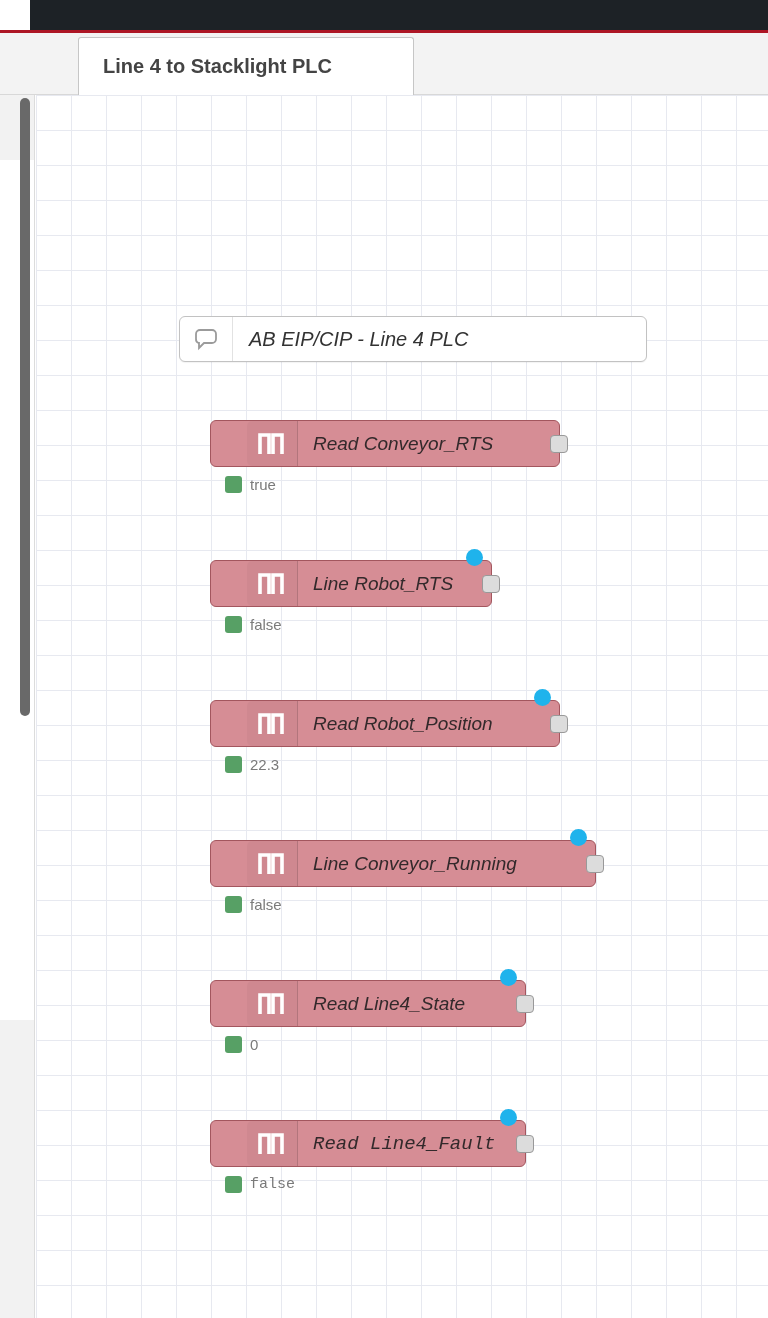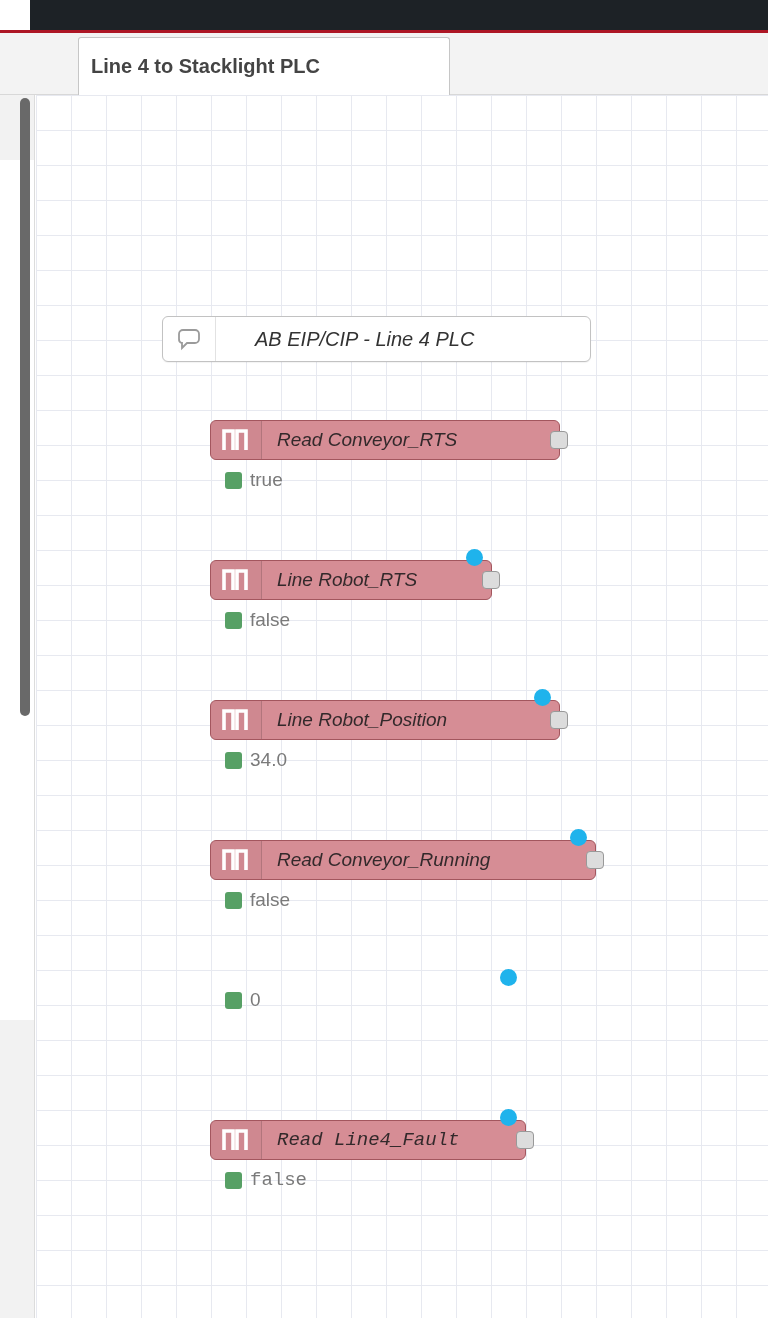--- a/index.html
+++ b/index.html
@@ -7,23 +7,23 @@
     width:768px;height:1318px;position:relative;overflow:hidden;
     background:#fff;font-family:"Liberation Sans",sans-serif;
   }
   
   .header{position:absolute;top:0;left:0;right:0;height:30px;background:#fff;}
   .header-bar{position:absolute;top:0;left:30px;right:0;height:30px;background:#1d2226;}
   .accent-line{position:absolute;top:30px;left:0;right:0;height:3px;background:#ad1625;}
   
   .tabbar{position:absolute;top:33px;left:0;right:0;height:62px;background:#f3f3f3;
     border-bottom:1px solid #d8d8d8;box-sizing:border-box;z-index:1;}
-  .tab{position:absolute;top:37px;left:78px;width:372px;height:58px;background:#fff;
+  .tab{position:absolute;top:37px;left:78px;width:336px;height:58px;background:#fff;
     border:1px solid #c6c6c6;border-bottom:none;border-radius:3px 3px 0 0;box-sizing:border-box;
-    display:flex;align-items:center;padding-left:12px;z-index:3;
+    display:flex;align-items:center;padding-left:24px;z-index:3;
     font-size:20px;font-weight:bold;color:#444;}
   
   .palette{position:absolute;top:95px;left:0;bottom:0;width:35px;background:#fff;
     border-right:1px solid #dcdcdc;box-sizing:border-box;z-index:2;}
   .cat-top{position:absolute;top:0;left:0;right:0;height:65px;background:#f2f2f2;}
   .cat-bottom{position:absolute;top:925px;left:0;right:0;bottom:0;background:#f2f2f2;}
   .palette-scrollbar{position:absolute;top:3px;left:20px;width:10px;height:618px;
     background:#696969;border-radius:5px;}
   
   .flow-canvas{position:absolute;top:95px;left:36px;right:0;bottom:0;background-color:#fff;
@@ -33,35 +33,35 @@
     background-size:35px 35px;}
   
   .comment-node{position:absolute;height:46px;background:#fff;border:1px solid #c2c2c2;
     border-radius:6px;box-sizing:border-box;display:flex;align-items:stretch;
     box-shadow:0 1px 1px rgba(0,0,0,0.05);}
   .comment-icon{width:52px;border-right:1px solid #e2e2e2;display:flex;align-items:center;justify-content:center;}
   .comment-label{flex:1;display:flex;align-items:center;padding-left:16px;
     font-style:italic;font-size:20px;color:#333;white-space:nowrap;}
   
   .flow-node{position:absolute;}
-  .node-body{position:relative;height:40px;width:100%;background:#d68d95;border:1px solid #a3565e;
-    border-radius:6px;box-sizing:border-box;display:flex;}
+  .node-body{position:relative;height:47px;width:100%;background:#d68d95;border:1px solid #a3565e;
+    border-radius:6px;box-sizing:border-box;display:flex;padding-left:36px;}
   .node-icon{width:50px;display:flex;align-items:center;justify-content:center;
     border-right:1px solid rgba(0,0,0,0.14);background:rgba(0,0,0,0.03);
     border-radius:5px 0 0 5px;}
   .node-label{flex:1;display:flex;align-items:center;padding-left:15px;
     font-style:italic;font-size:19px;color:#33292b;white-space:nowrap;}
   .port{position:absolute;right:-9px;top:50%;transform:translateY(-50%);
     width:18px;height:18px;background:#dcdcdc;border:1px solid #999;
     border-radius:4px;box-sizing:border-box;}
   .blue-dot{position:absolute;top:-11px;right:9px;width:17px;height:17px;
     border-radius:50%;background:#1fb3ec;z-index:2;}
   .node-status{display:flex;align-items:center;margin-top:9px;margin-left:15px;}
   .status-dot{width:17px;height:17px;background:#57a065;border-radius:3px;margin-right:8px;flex:none;}
-  .status-text{font-size:19px;color:#7a7a7a;}
+  .status-text{font-size:15px;color:#7a7a7a;}
 </style>
 </head>
 <body>
 
 <div class="header">
   <div class="header-bar"></div>
 </div>
 <div class="accent-line"></div>
 
 <div class="tabbar"></div>
@@ -70,21 +70,21 @@
 </div>
 
 <div class="palette">
   <div class="cat-top"></div>
   <div class="cat-bottom"></div>
   <div class="palette-scrollbar"></div>
 </div>
 
 <div class="flow-canvas">
 
-  <div class="comment-node" style="left: 126px; top: 221px; width: 429px; gap: 23px;">
+  <div class="comment-node" style="left: 143px; top: 221px; width: 468px;">
     <div class="comment-icon">
       <svg width="26" height="24" viewBox="0 0 26 24">
         <path d="M7 3 h12 a4 4 0 0 1 4 4 v5 a4 4 0 0 1 -4 4 h-8 l-5 5 v-5 h-0.5 a4 4 0 0 1 -2.5 -4 v-5 a4 4 0 0 1 4 -4 z" fill="none" stroke="#9b9b9b" stroke-width="1.8"></path>
       </svg>
     </div>
     <div class="comment-label">AB EIP/CIP - Line 4 PLC</div>
   </div>
 
 <div class="flow-node" style="left: 174px; top: 325px; width: 350px;">
 
@@ -119,46 +119,55 @@
     </div>
   </div>
     <div class="flow-node" style="left: 174px; top: 605px; width: 350px;">
     <div class="blue-dot"></div>
     <div class="node-body">
       <div class="node-icon">
         <svg width="28" height="24" viewBox="0 0 28 24">
           <path d="M2 22 V3 H11 V22 M15 22 V3 H24 V22" fill="none" stroke="#ffffff" stroke-width="3.6"></path>
         </svg>
       </div>
-      <div class="node-label">Line Robot_Position</div>
+      <div class="node-label">Read Robot_Position</div>
       <div class="port"></div>
     </div>
     <div class="node-status">
       <span class="status-dot"></span>
-      <span class="status-text">34.0</span>
+      <span class="status-text">22.3</span>
     </div>
   </div>
     <div class="flow-node" style="left: 174px; top: 745px; width: 386px;">
     <div class="blue-dot"></div>
     <div class="node-body">
       <div class="node-icon">
         <svg width="28" height="24" viewBox="0 0 28 24">
           <path d="M2 22 V3 H11 V22 M15 22 V3 H24 V22" fill="none" stroke="#ffffff" stroke-width="3.6"></path>
         </svg>
       </div>
-      <div class="node-label">Read Conveyor_Running</div>
+      <div class="node-label">Line Conveyor_Running</div>
       <div class="port"></div>
     </div>
     <div class="node-status">
       <span class="status-dot"></span>
       <span class="status-text">false</span>
     </div>
   </div>
     <div class="flow-node" style="left: 174px; top: 885px; width: 316px;">
     <div class="blue-dot"></div>
+    <div class="node-body">
+      <div class="node-icon">
+        <svg width="28" height="24" viewBox="0 0 28 24">
+          <path d="M2 22 V3 H11 V22 M15 22 V3 H24 V22" fill="none" stroke="#ffffff" stroke-width="3.6"></path>
+        </svg>
+      </div>
+      <div class="node-label">Read Line4_State</div>
+      <div class="port"></div>
+    </div>
     <div class="node-status">
       <span class="status-dot"></span>
       <span class="status-text">0</span>
     </div>
   </div>
     <div class="flow-node" style="left: 174px; top: 1025px; width: 316px; font-family: Liberation Mono, monospace;">
     <div class="blue-dot"></div>
     <div class="node-body">
       <div class="node-icon">
         <svg width="28" height="24" viewBox="0 0 28 24">

